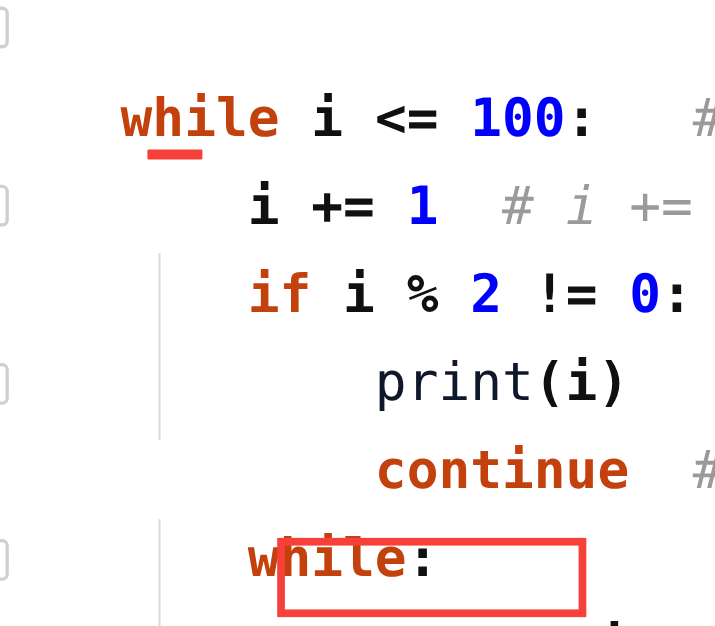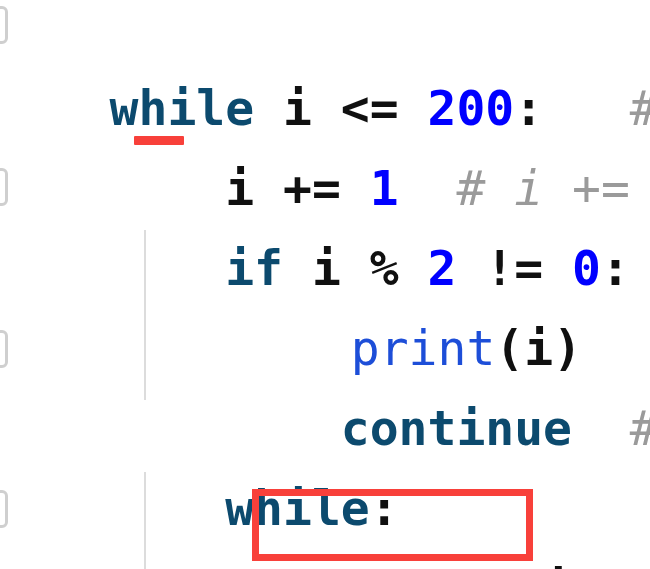--- a/index.html
+++ b/index.html
@@ -47,22 +47,22 @@
     white-space: pre;
     display: block;
   }
   .code-line .txt {
     display: inline-block;
     vertical-align: top;
     line-height: 80px;
   }
 
   
-  .tok-keyword { color: #0c4a6e; font-weight: bold; }
-  .tok-builtin { color: #1d4ed8; font-weight: normal; margin-left: 10px; }
+  .tok-keyword { color: #c2410c; font-weight: bold; }
+  .tok-builtin { color: #0f172a; font-weight: normal; }
   .tok-number  { color: #0000ff; font-weight: bold; }
   .tok-plain   { color: #101010; font-weight: bold; }
   .tok-ident   { color: #101010; font-weight: bold; }
   .tok-comment { color: #9a9a9a; font-style: italic; font-weight: normal; }
   .tok-hash    { color: #9a9a9a; font-weight: normal; }
 
   
   .red-underline {
     position: absolute;
     background: #f8403a;
@@ -83,21 +83,21 @@
 
   <div class="fold-marker" style="top:6px;"></div>
   <div class="fold-marker" style="top:168px;"></div>
   <div class="fold-marker" style="top:330px;"></div>
   <div class="fold-marker" style="top:490px;"></div>
 
   <div class="indent-guide" style="left:144px; top:230px; height:170px;"></div>
   <div class="indent-guide" style="left:144px; top:472px; height:97px;"></div>
 
   <div class="code-line" style="top:-12px; left:-6px;">
-    <span class="txt tok-keyword">while</span><span class="txt tok-plain"> </span><span class="txt tok-ident">i</span><span class="txt tok-plain"> </span><span class="txt tok-plain">&lt;=</span><span class="txt tok-plain"> </span><span class="txt tok-number">200</span><span class="txt tok-plain">:</span><span class="txt tok-plain">   </span><span class="txt tok-hash">#</span>
+    <span class="txt tok-keyword">while</span><span class="txt tok-plain"> </span><span class="txt tok-ident">i</span><span class="txt tok-plain"> </span><span class="txt tok-plain">&lt;=</span><span class="txt tok-plain"> </span><span class="txt tok-number">100</span><span class="txt tok-plain">:</span><span class="txt tok-plain">   </span><span class="txt tok-hash">#</span>
   </div>
 
   <div class="code-line" style="top:68px; left:-6px;">
     <span class="txt tok-plain">    </span><span class="txt tok-ident">i</span><span class="txt tok-plain"> </span><span class="txt tok-plain">+=</span><span class="txt tok-plain"> </span><span class="txt tok-number">1</span><span class="txt tok-plain">  </span><span class="txt tok-hash">#</span><span class="txt tok-comment"> i += 1</span>
   </div>
 
   <div class="code-line" style="top:148px; left:-6px;">
     <span class="txt tok-plain">    </span><span class="txt tok-keyword">if</span><span class="txt tok-plain"> </span><span class="txt tok-ident">i</span><span class="txt tok-plain"> </span><span class="txt tok-plain">%</span><span class="txt tok-plain"> </span><span class="txt tok-number">2</span><span class="txt tok-plain"> </span><span class="txt tok-plain">!=</span><span class="txt tok-plain"> </span><span class="txt tok-number">0</span><span class="txt tok-plain">:</span>
   </div>
 

